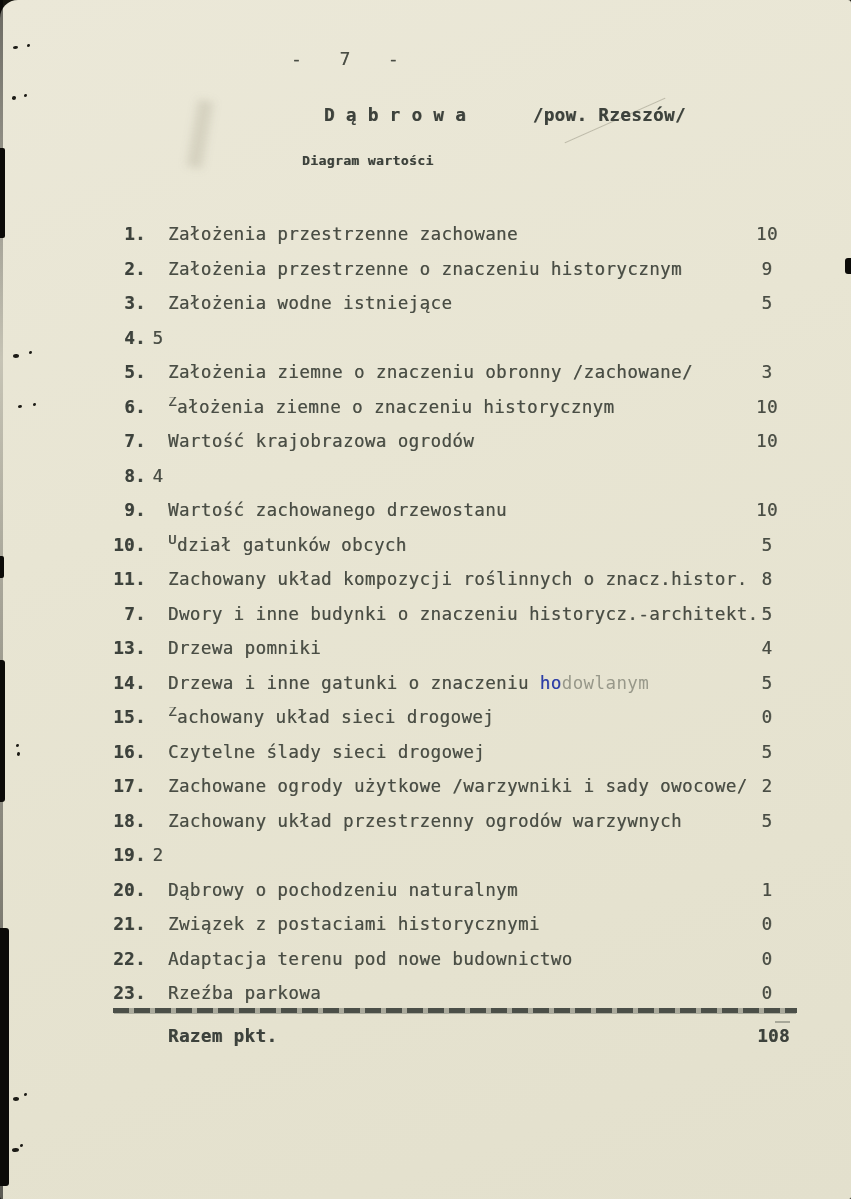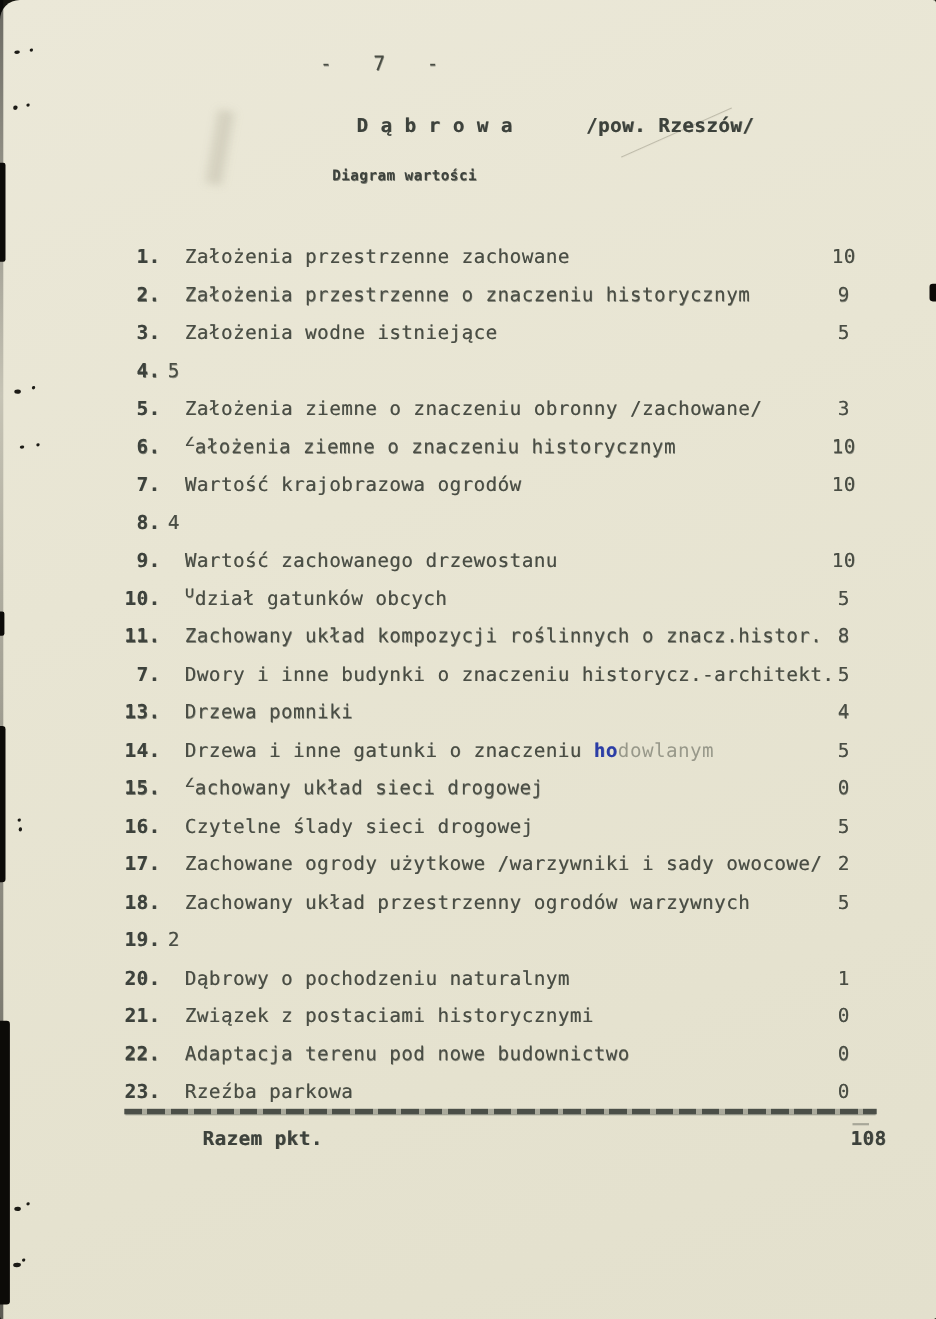--- a/index.html
+++ b/index.html
@@ -38,28 +38,28 @@
   .title-line{position:absolute;left:324px;top:105px;font-size:17.5px;white-space:nowrap;}
   .title-suffix{margin-left:56px;}
   .subtitle{position:absolute;left:302px;top:153px;font-size:13px;}
   
   .value-list{position:absolute;left:113px;top:217px;width:666px;}
   .vrow{display:flex;align-items:center;height:34.5px;font-size:17.5px;white-space:nowrap;}
   .vnum{width:33px;text-align:right;flex:0 0 auto;}
   .vtext{margin-left:22px;flex:1 1 auto;overflow:hidden;}
   .vval{flex:0 0 auto;text-align:center;min-width:24px;}
   .seg-sup{position:relative;top:-7px;font-size:.82em;}
-  .seg-blue{color:var(--blue);font-weight:bold;text-shadow:.4px .3px .4px rgba(43,61,166,.5);}
+  .seg-blue{color:var(--blue);font-weight:normal;text-shadow:.4px .3px .4px rgba(43,61,166,.5);}
   .seg-faint{color:rgba(73,77,68,.5);text-shadow:none;}
   
   .total-rule{position:absolute;left:113px;top:1008px;width:684px;height:4.5px;
               background:repeating-linear-gradient(90deg,#4b4f48 0 16px,rgba(75,79,72,.38) 16px 21px);
               box-shadow:0 2px 0 -1px rgba(75,79,72,.35);}
   .rule-tick{position:absolute;left:775px;top:1021px;width:15px;height:2px;background:rgba(75,79,72,.4);}
-  .footer-row{position:absolute;left:129px;top:1026px;width:677px;display:flex;
+  .footer-row{position:absolute;left:113px;top:1026px;width:677px;display:flex;
               justify-content:space-between;font-size:17.5px;}
   .total-label{padding-left:55px;}
 </style>
 </head>
 <body>
 
 <div class="stage">
   <div class="paper">
 
     <div class="smudge"></div>

